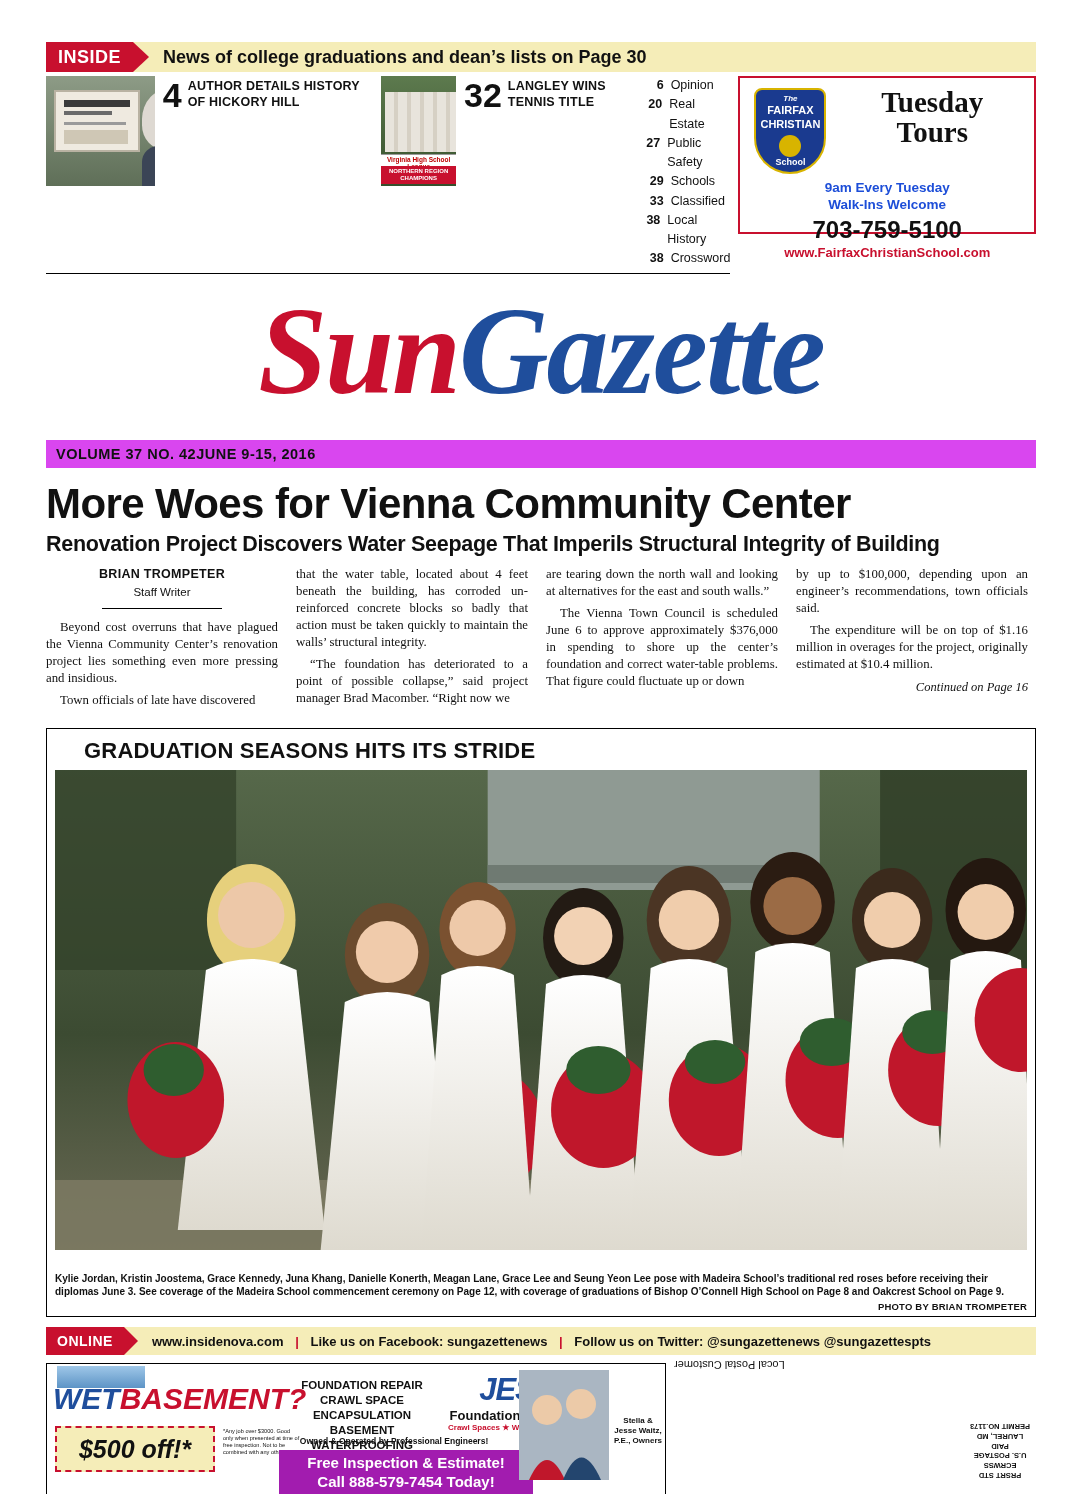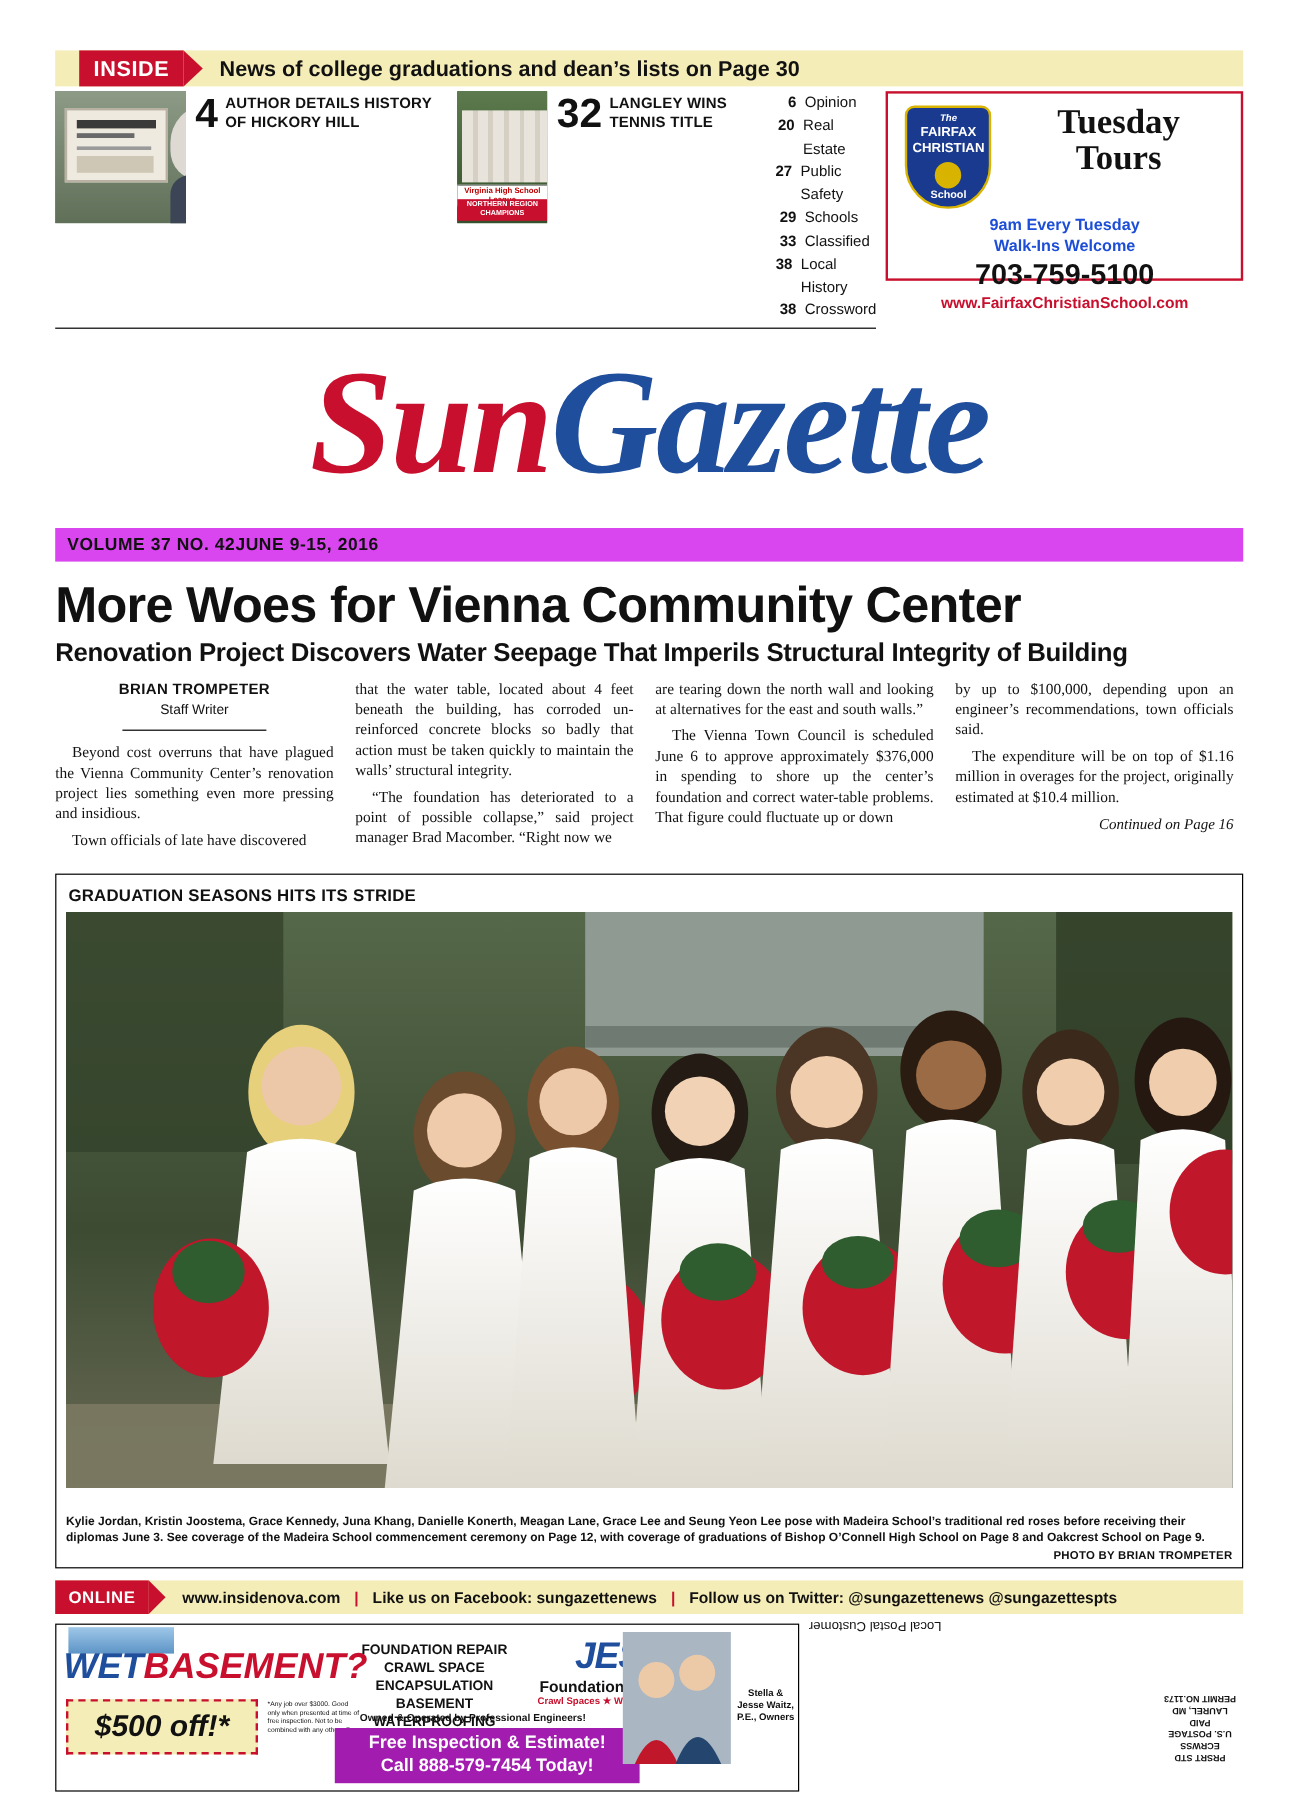--- a/index.html
+++ b/index.html
@@ -8,21 +8,21 @@
     width:1082px; height:1494px;
     background:#ffffff;
     font-family:"Liberation Sans", sans-serif;
     color:#111;
     position:relative;
     overflow:hidden;
   }
   .page { position:relative; width:1082px; height:1494px; padding:0 46px; }
 
   
-  .inside-bar { display:flex; align-items:center; background:#f5edb8; height:30px; margin-top:42px;padding-left:20px; }
+  .inside-bar { display:flex; align-items:center; background:#f5edb8; height:30px; margin-top:42px; }
   .inside-tag { background:#c8102e; color:#fff; font-weight:bold; font-size:18px; letter-spacing:.5px; padding:4px 12px; height:30px; display:flex; align-items:center; }
   .inside-arrow { width:0;height:0;border-top:15px solid transparent;border-bottom:15px solid transparent;border-left:16px solid #c8102e; }
   .inside-text { font-size:18px; font-weight:bold; padding-left:14px; color:#111; }
 
   .top-row { display:flex; margin-top:4px; gap:0; }
   .teasers { display:flex; width:690px; border-bottom:1px solid #000; padding-bottom:4px; }
   .teaser-photo { width:160px; height:110px; position:relative; overflow:hidden; background:#6d7f6a; }
   .teaser-photo2 { width:110px; height:110px; position:relative; overflow:hidden; background:#2f5d2f; }
   .teaser-txt { display:flex; align-items:flex-start; padding:2px 6px 0 8px; }
   .big-num { font-size:34px; font-weight:bold; line-height:1; margin-right:6px; }
@@ -73,21 +73,21 @@
   .col { width:232px; font-size:12.8px; line-height:1.33; text-align:justify; }
   .col p { margin:0 0 5px; text-indent:14px; }
   .byline { text-align:center; font-family:"Liberation Sans", sans-serif; }
   .byline .nm { font-size:12.5px; font-weight:bold; letter-spacing:.3px; }
   .byline .rl { font-size:11.5px; margin-top:2px; }
   .byline .rule { border-bottom:1px solid #000; width:120px; margin:8px auto 10px; }
   .cont { text-align:right; font-style:italic; font-size:12.5px; margin-top:6px; }
 
   
   .photobox { border:1px solid #000; margin-top:14px; padding:6px 8px 4px; }
-  .photohead { font-size:14px; font-weight:bold; letter-spacing:.2px; padding:3px 2px 6px; }
+  .photohead { font-size:22px; font-weight:bold; letter-spacing:.2px; padding:3px 2px 6px;margin-left:27px; }
   .grad-photo { position:relative; height:480px; overflow:hidden; background:linear-gradient(#4a5d3c,#2f3f27); }
   .cap { font-size:10px; line-height:1.32; font-weight:bold; margin-top:22px; }
   .credit { font-size:9.5px; font-weight:bold; text-align:right; margin-top:3px; letter-spacing:.2px; }
 
   
   .online-bar { display:flex; align-items:center; background:#f5edb8; height:28px; margin-top:10px; }
   .online-tag { background:#c8102e; color:#fff; font-weight:bold; font-size:14px; padding:0 11px; height:28px; display:flex; align-items:center; letter-spacing:.5px; }
   .online-arrow { width:0;height:0;border-top:14px solid transparent;border-bottom:14px solid transparent;border-left:14px solid #c8102e; }
   .online-text { font-size:13px; font-weight:bold; padding-left:14px; }
   .online-text .sep { color:#c8102e; padding:0 8px; }

